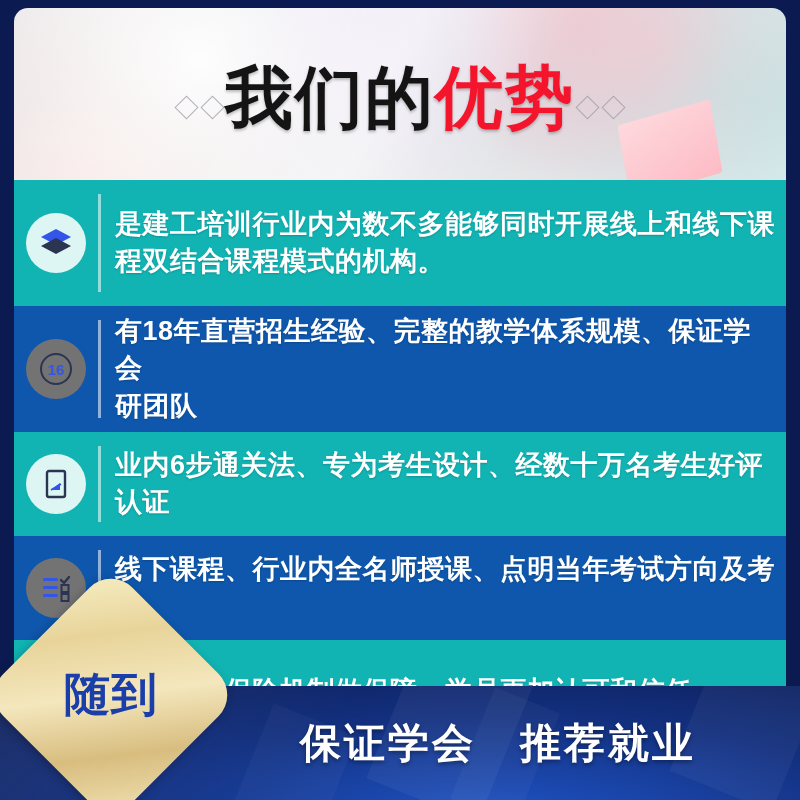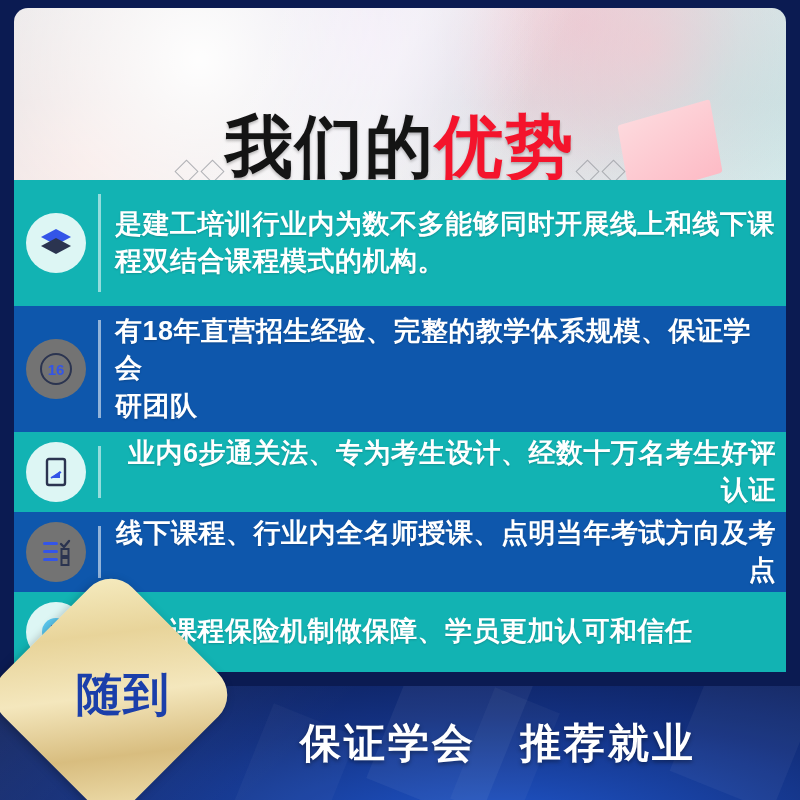--- a/index.html
+++ b/index.html
@@ -31,21 +31,21 @@
   }
   .paper-scrap{
     position:absolute;right:68px;bottom:-6px;width:96px;height:74px;
     background:linear-gradient(160deg,#ffd9dd 0%,#ffb9c4 100%);
     transform:rotate(-16deg) skewX(-6deg);
     border-radius:3px;
     opacity:.95;
   }
   .title-row{
     position:absolute;left:0;top:0;width:100%;height:100%;
-    display:flex;align-items:flex-end;justify-content:center;gap:4px;
+    display:flex;align-items:center;justify-content:center;gap:4px;
   }
   .diamonds{display:flex;gap:9px;align-items:center;margin-top:26px;}
   .dia{
     width:15px;height:15px;border:1.6px solid #9a9ca1;transform:rotate(45deg);
     opacity:.75;
   }
   .title-text{
     font-size:68px;font-weight:bold;letter-spacing:2px;line-height:1;
     white-space:nowrap;margin-top:6px;
     text-shadow:0 2px 3px rgba(0,0,0,.25);
@@ -55,21 +55,21 @@
 
   
   .rows{position:absolute;left:14px;top:180px;width:772px;}
   .row{
     position:relative;display:flex;align-items:center;
     padding:0 10px 0 12px;box-sizing:border-box;width:100%;
   }
   .row.teal{background:#12b3b3;}
   .row.blue{background:#0e57ac;}
   .row.h2{height:126px;}
-  .row.h1{height:80px;text-align:right;}
+  .row.h1{height:104px;}
 
   .icon-wrap{
     flex:0 0 auto;width:60px;height:60px;border-radius:50%;
     background:#ddf6f4;display:flex;align-items:center;justify-content:center;
     margin-right:12px;
   }
   .row.blue .icon-wrap{background:#737373;}
   .divider{
     flex:0 0 auto;width:3px;align-self:stretch;margin:14px 14px 14px 0;
     background:rgba(255,255,255,.55);
@@ -100,21 +100,21 @@
   }
 
   
   .badge{
     position:absolute;left:20px;top:604px;width:182px;height:182px;
     transform:rotate(45deg);border-radius:30px;
     background:linear-gradient(128deg,#f7eec4 0%,#e8d49a 26%,#f4e7bd 50%,#d8bd7f 74%,#f2e3b4 100%);
     box-shadow:0 3px 10px rgba(0,0,0,.25);
   }
   .badge-label{
-    position:absolute;left:32px;top:604px;width:182px;height:182px;
+    position:absolute;left:20px;top:604px;width:182px;height:182px;
     display:flex;flex-direction:row;align-items:center;justify-content:center;
     color:#1b3faa;font-size:46px;font-weight:bold;line-height:1.04;letter-spacing:1px;gap:8px;
   }
   .badge-label span{display:block;}
 
   
   .edge-l{position:absolute;left:0;top:0;width:14px;height:690px;background:#0b1b52;}
   .edge-r{position:absolute;right:0;top:0;width:14px;height:690px;background:#0b1b52;}
   .edge-t{position:absolute;left:0;top:0;width:800px;height:8px;background:#0b1b52;}
 </style>

